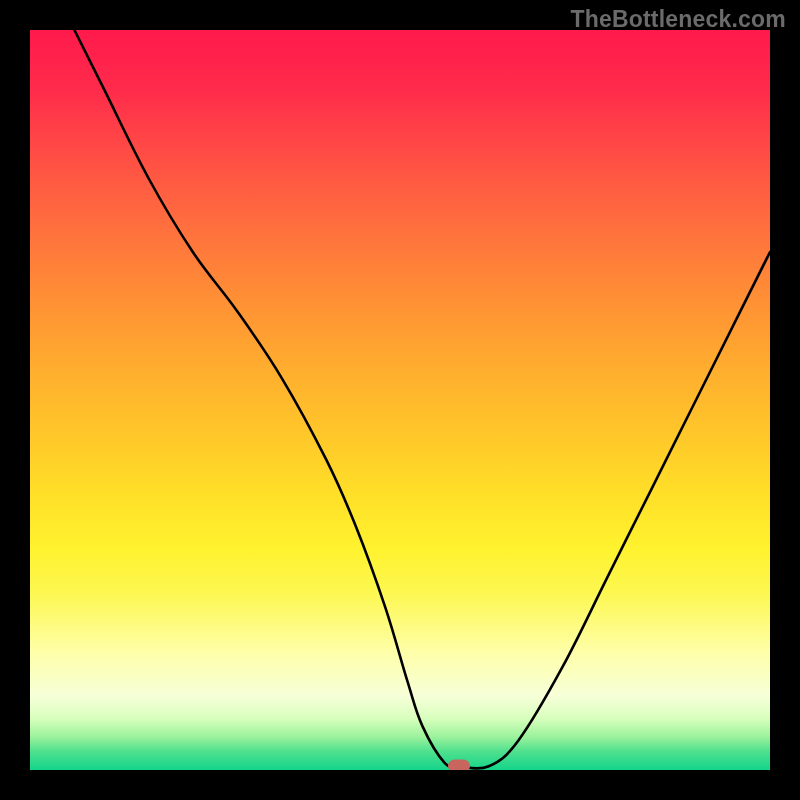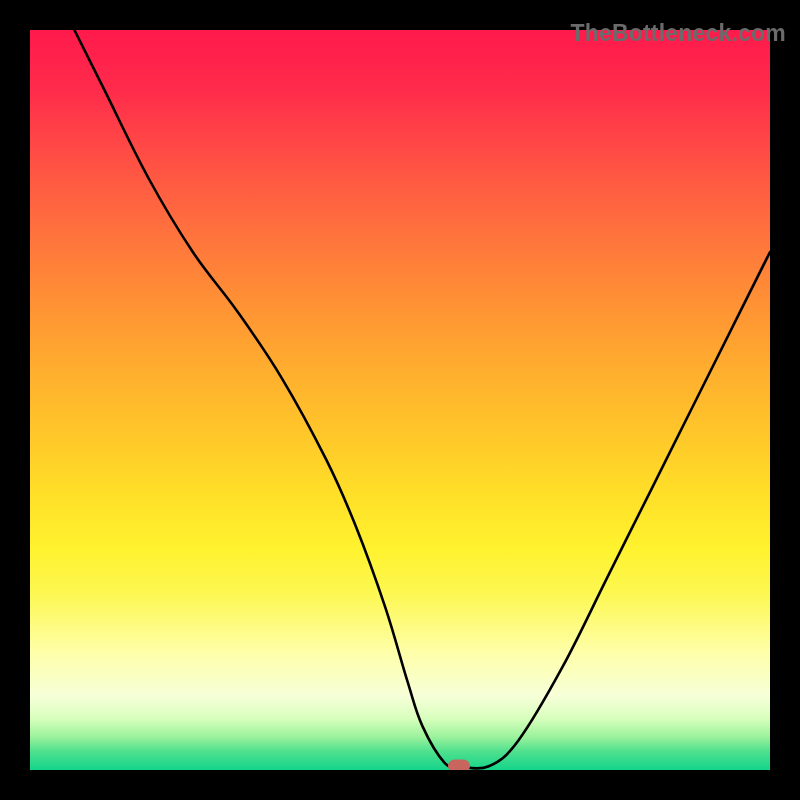--- a/index.html
+++ b/index.html
@@ -11,21 +11,21 @@
     overflow: hidden;
   }
   .container {
     position: relative;
     width: 800px;
     height: 800px;
     background: #000;
   }
   .watermark {
     position: absolute;
-    top: 20px;
+    top: 6px;
     right: 14px;
     font-family: Arial, Helvetica, sans-serif;
     font-size: 23px;
     font-weight: 600;
     color: #6b6b6b;
     letter-spacing: 0.2px;
     z-index: 10;
   }
   .plot-area {
     position: absolute;

